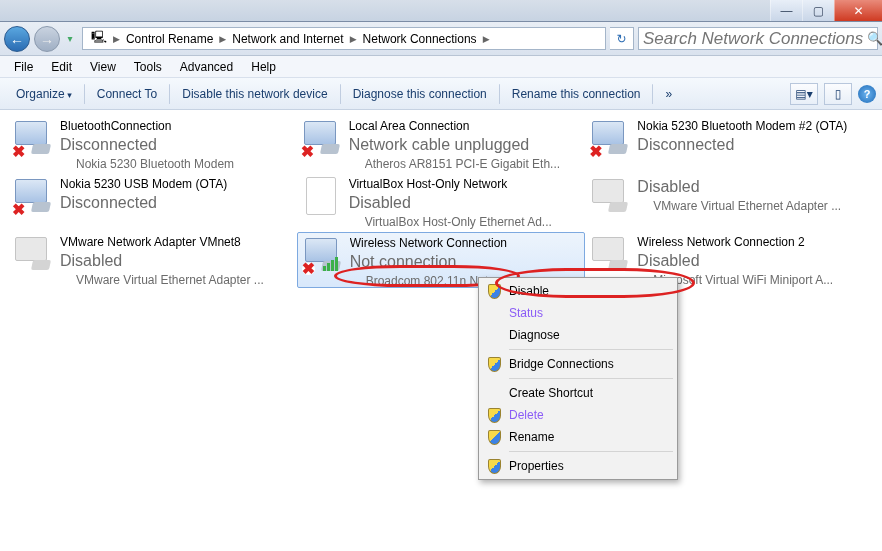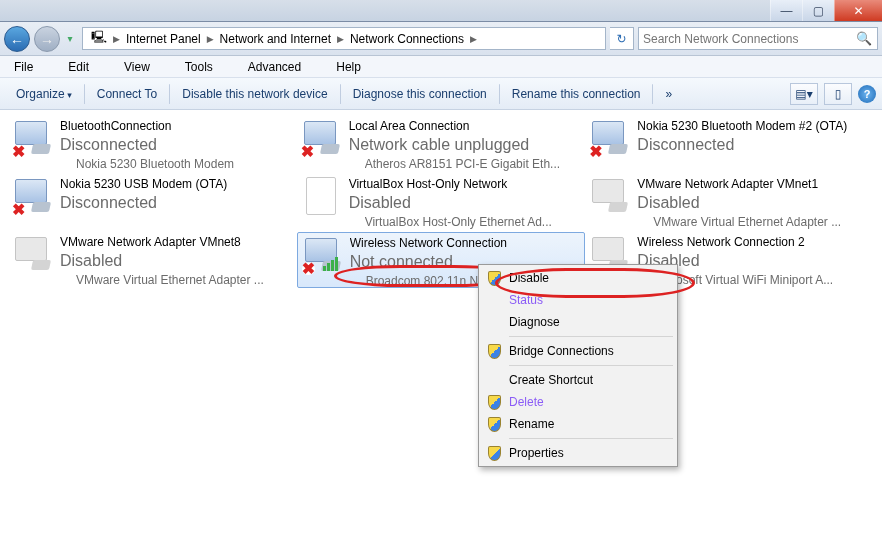--- a/index.html
+++ b/index.html
@@ -14,24 +14,24 @@
   
   .navbar { height: 34px; background: linear-gradient(#e9eef5,#d9e2ee); display: flex; align-items: center; padding: 0 4px; border-bottom: 1px solid #b8c4d4; gap: 4px; }
   .nav-arrow { width: 26px; height: 26px; border-radius: 50%; display: flex; align-items: center; justify-content: center; background: linear-gradient(#5aa7e0,#2a6bb2); color: #fff; font-size: 14px; border: 1px solid #2a5a8f; }
   .nav-arrow.fwd { background: linear-gradient(#c9d3e0,#9fafc4); border-color:#8a99ad; color:#efefef; }
   .nav-arrow.small { width: 16px; height:16px; background: none; border:none; color:#4a6; font-size:10px; margin-left:-2px; }
   .breadcrumb { flex: 1; height: 23px; background: #fff; border: 1px solid #a4b5c9; display: flex; align-items: center; padding: 0 4px; gap: 2px; }
   .bc-item { padding: 0 4px; color: #000; cursor: default; }
   .bc-arrow { color: #666; font-size: 9px; }
   .bc-refresh { width: 24px; height:23px; border:1px solid #a4b5c9; border-left:none; background:#fff; display:flex; align-items:center; justify-content:center; color:#2a6bb2; }
   .searchbox { width: 240px; height: 23px; background:#fff; border:1px solid #a4b5c9; display:flex; align-items:center; padding:0 4px; color:#888; }
-  .searchbox input { flex:1; border:none; outline:none; color:#888; font-size:12px; }
+  .searchbox input { flex:1; border:none; outline:none; font-style:italic; color:#888; font-size:17px; }
   .search-icon { color:#2a6bb2; font-size:13px; }
   
-  .menubar { height: 22px; background:#f3f6fb; display:flex; align-items:center; padding:0 6px; gap:19px; border-bottom:1px solid #d8e0ec; }
+  .menubar { height: 22px; background:#f3f6fb; display:flex; align-items:center; padding:0 6px; gap:2px; border-bottom:1px solid #d8e0ec; }
   .menuitem { padding: 2px 8px; }
   
   .toolbar { height: 32px; background: linear-gradient(#f5f9fd,#e4ecf6); display:flex; align-items:center; padding:0 6px; border-bottom:1px solid #c6d2e2; color:#1a3e6e; }
   .tool { padding: 4px 10px; border-radius:2px; }
   .tool.sep { border-left:1px solid #c0cde0; height:20px; padding:0; margin:0 2px; }
   .tool.dd::after { content:" ▾"; font-size:9px; color:#1a3e6e; }
   .tool-right { margin-left:auto; display:flex; align-items:center; gap:6px; }
   .view-dd { width:28px; height:22px; border:1px solid #b8c7dc; background:linear-gradient(#fbfcfe,#e8eff8); display:flex; align-items:center; justify-content:center; }
   .help-icon { width:18px; height:18px; border-radius:50%; background:radial-gradient(#6cb4f0,#1e6ab6); color:#fff; display:flex; align-items:center; justify-content:center; font-weight:bold; font-size:11px; }
   
@@ -49,21 +49,21 @@
   .net-icon .bars span:nth-child(1){height:5px;} .net-icon .bars span:nth-child(2){height:8px;} .net-icon .bars span:nth-child(3){height:11px;} .net-icon .bars span:nth-child(4){height:14px;}
   .net-icon .blank { width:30px; height:38px; background:#fff; border:1px solid #c8c8c8; border-radius:2px; position:absolute; top:1px; left:5px; }
   .net-text { display:flex; flex-direction:column; line-height:1.35; min-width:0; }
   .net-text .name { color:#000; white-space:nowrap; overflow:hidden; text-overflow:ellipsis; }
   .net-text .status { color:#6b6b6b; font-size:16px; white-space:nowrap; overflow:hidden; text-overflow:ellipsis; }
   .net-text .device { color:#6b6b6b; font-size:12px; white-space:nowrap; overflow:hidden; text-overflow:ellipsis;margin-left:16px; }
   
   .anno1 { position:absolute; left:334px; top:155px; width:186px; height:22px; border:3px solid #d22; border-radius:50%/70%; pointer-events:none; }
   .anno2 { position:absolute; left:495px; top:268px; width:200px; height:30px; border:3px solid #d22; border-radius:50%/70%; pointer-events:none; z-index:5; }
   
-  .ctxmenu { position:absolute; left:478px; top:264px; width:200px; background:#f2f2f2; border:1px solid #9a9a9a; box-shadow:2px 3px 6px rgba(0,0,0,.3); padding:2px; font-size:12px; z-index:4; }
+  .ctxmenu { position:absolute; left:478px; top:277px; width:200px; background:#f2f2f2; border:1px solid #9a9a9a; box-shadow:2px 3px 6px rgba(0,0,0,.3); padding:2px; font-size:12px; z-index:4; }
   .ctx-row { display:flex; align-items:center; height:22px; padding:0 8px 0 28px; position:relative; color:#000; }
   .ctx-row.disabled { color:#8b5cf6; }
   .ctx-row.bold { font-weight:bold; }
   .ctx-sep { height:1px; background:#d4d4d4; margin:3px 2px 3px 28px; }
   .ctx-icon { position:absolute; left:5px; width:16px; height:16px; display:flex; align-items:center; justify-content:center; }
   .shield { width:13px; height:15px; background:linear-gradient(135deg,#f7d94a 50%,#3b82e6 50%); border-radius:2px 2px 50% 50%; border:1px solid #9a8330; }
 </style>
 </head>
 <body>
 
@@ -76,21 +76,21 @@
     <div class="win-btn close">✕</div>
   </div>
 
   <div class="navbar">
     <div class="nav-arrow">←</div>
     <div class="nav-arrow fwd">→</div>
     <div class="nav-arrow small">▾</div>
     <div class="breadcrumb">
       <span class="bc-item">🖳</span>
       <span class="bc-arrow">▶</span>
-      <span class="bc-item">Internet Panel</span>
+      <span class="bc-item">Control Rename</span>
       <span class="bc-arrow">▶</span>
       <span class="bc-item">Network and Internet</span>
       <span class="bc-arrow">▶</span>
       <span class="bc-item">Network Connections</span>
       <span class="bc-arrow">▶</span>
     </div>
     <div class="bc-refresh">↻</div>
     <div class="searchbox">
       <input placeholder="Search Network Connections" style="">
       <span class="search-icon">🔍</span>
@@ -182,21 +182,20 @@
           <div class="status">Disabled</div>
           <div class="device">VirtualBox Host-Only Ethernet Ad...</div>
         </div>
       </div>
       <div class="net-item">
         <div class="net-icon disabled">
           <div class="screen"></div>
           <div class="plug"></div>
         </div>
         <div class="net-text">
-          <div class="name">VMware Network Adapter VMnet1</div>
           <div class="status">Disabled</div>
           <div class="device">VMware Virtual Ethernet Adapter ...</div>
         </div>
       </div>
       <div class="net-item">
         <div class="net-icon disabled">
           <div class="screen"></div>
           <div class="plug"></div>
         </div>
         <div class="net-text">
@@ -212,21 +211,21 @@
           <div class="x">✖</div>
           <div class="bars">
             <span></span>
             <span></span>
             <span></span>
             <span></span>
           </div>
         </div>
         <div class="net-text">
           <div class="name">Wireless Network Connection</div>
-          <div class="status">Not connected</div>
+          <div class="status">Not connection</div>
           <div class="device">Broadcom 802.11n Netwo...</div>
         </div>
       </div>
       <div class="net-item">
         <div class="net-icon disabled">
           <div class="screen"></div>
           <div class="plug"></div>
         </div>
         <div class="net-text">
           <div class="name">Wireless Network Connection 2</div>

